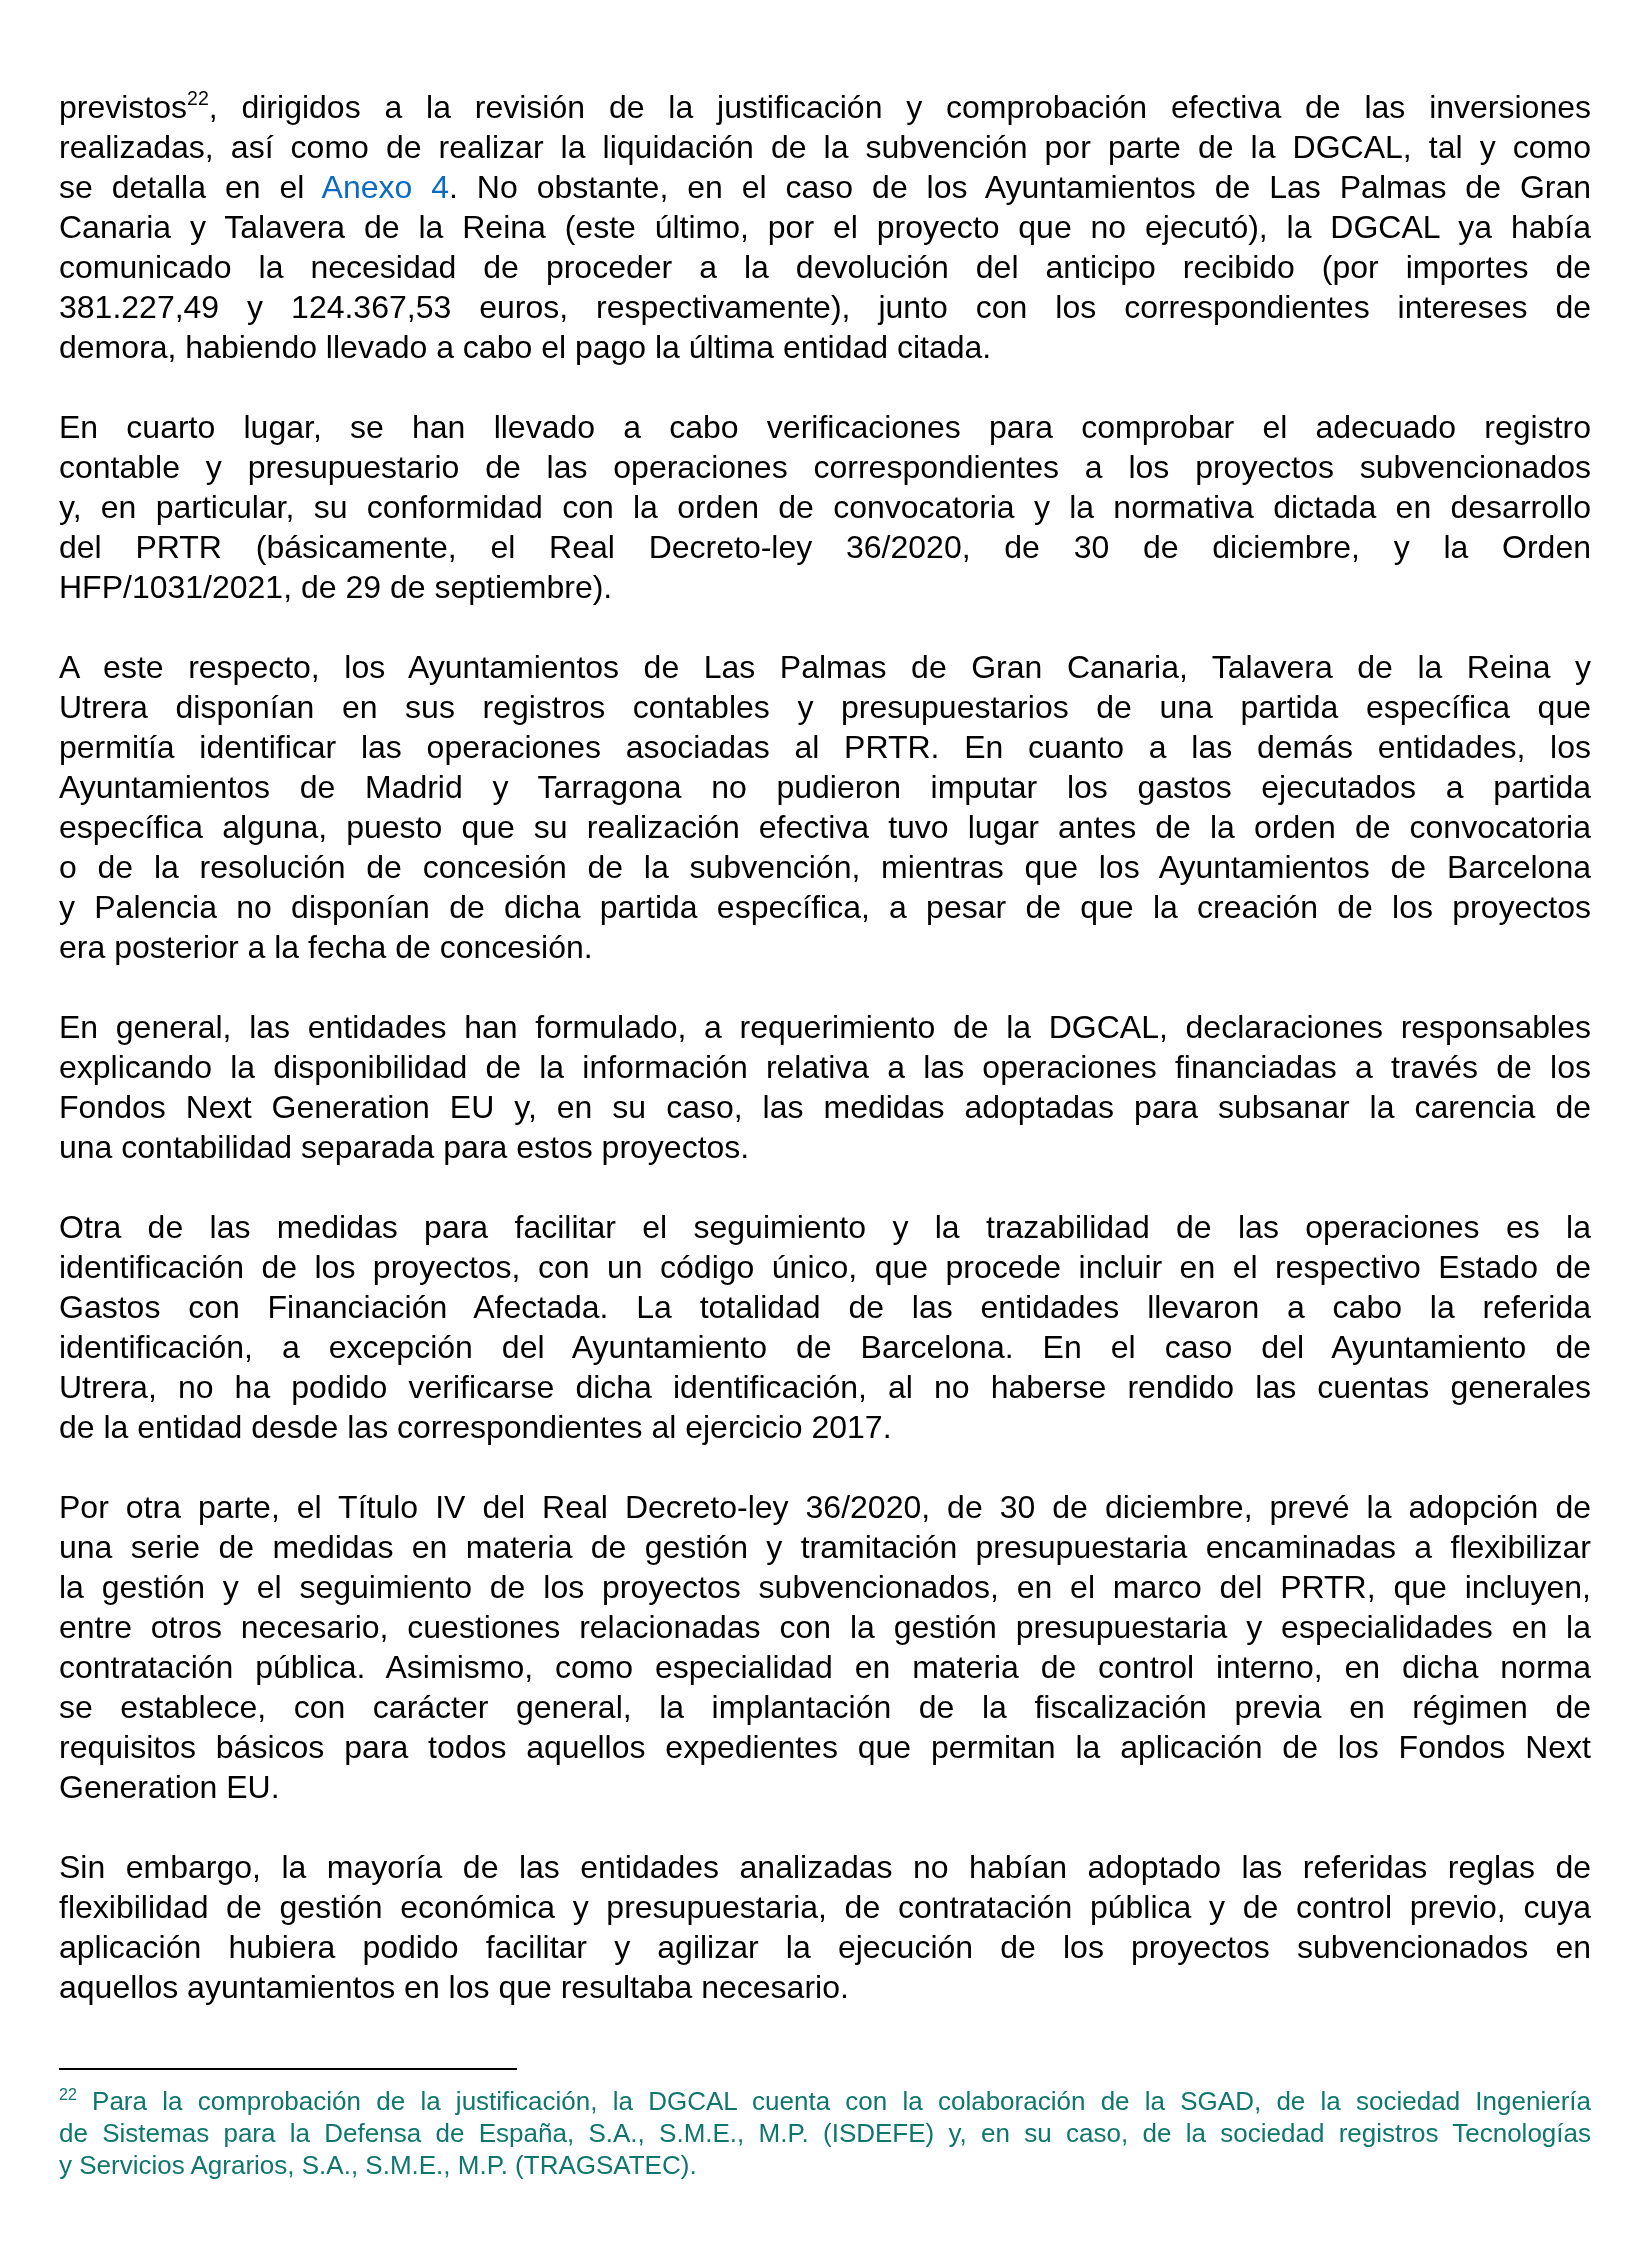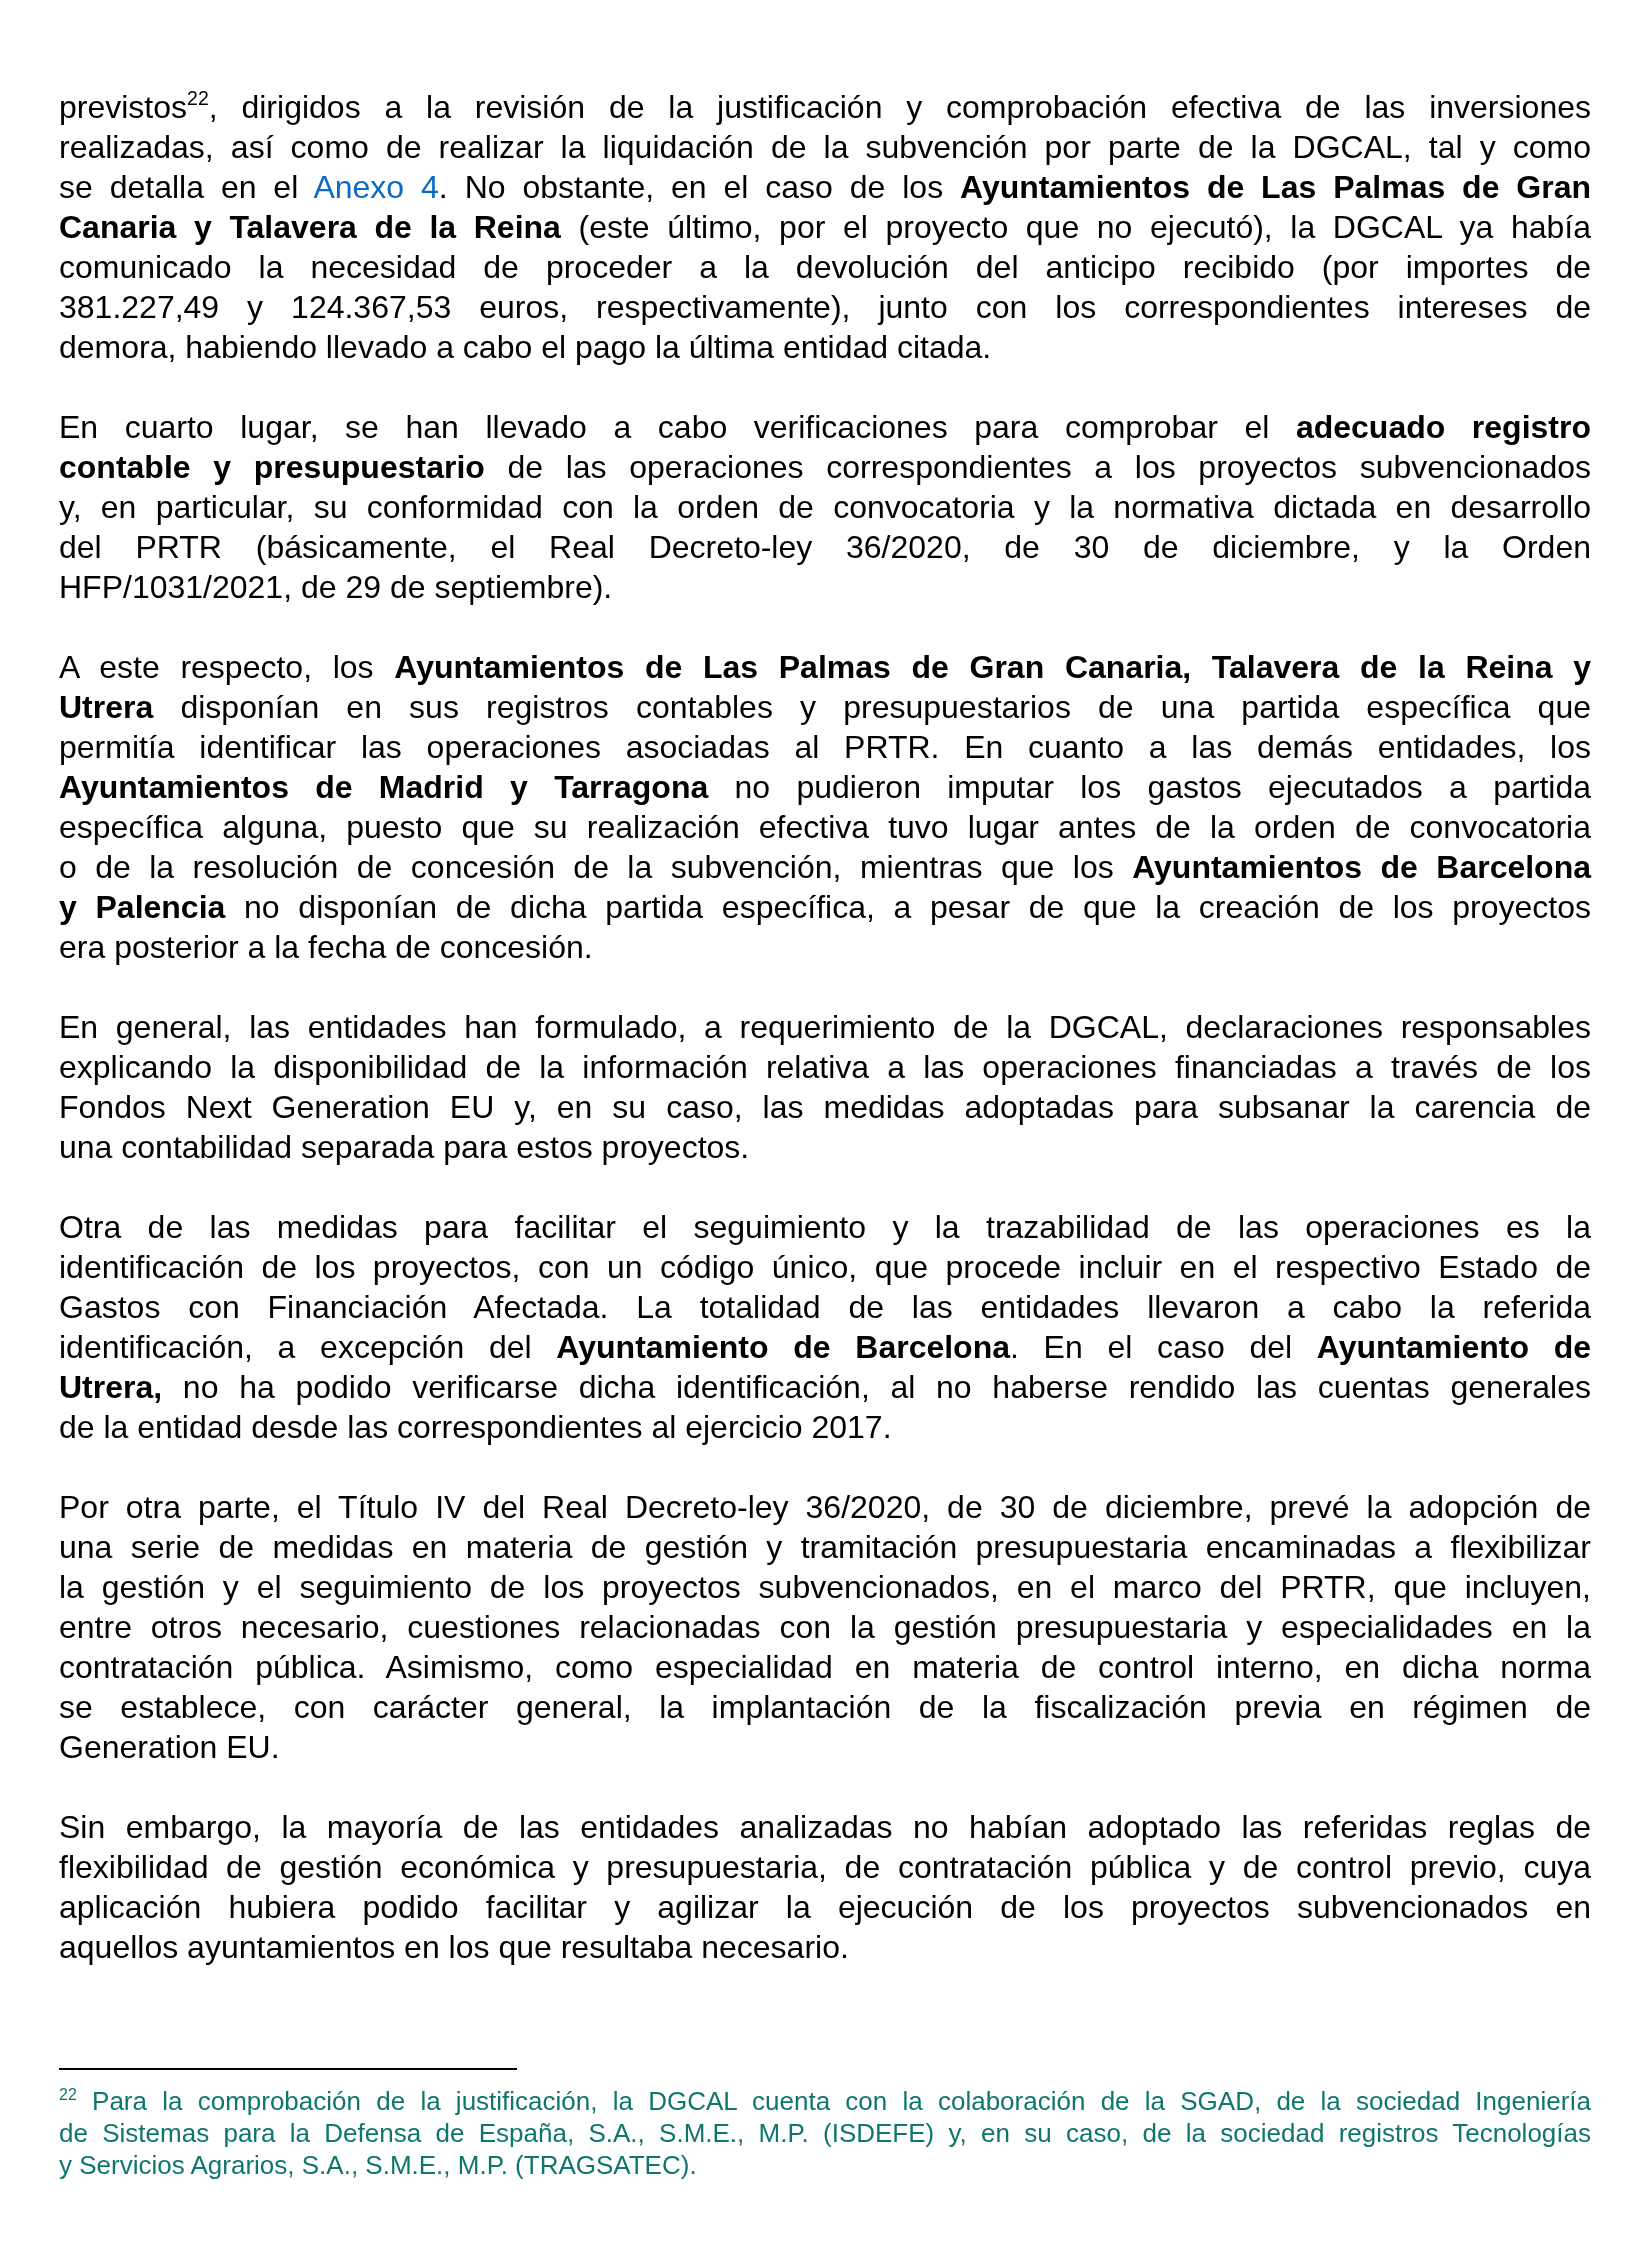--- a/index.html
+++ b/index.html
@@ -9,21 +9,21 @@
     font-family: "Liberation Sans", sans-serif;
     font-size: 32px; line-height: 40px; color: #000000;
   }
   .para { margin: 0 0 40px 0; }
   .line {
     display: block; white-space: nowrap;
     text-align: justify; text-align-last: justify;
     height: 40px;
   }
   .line.last { text-align: left; text-align-last: left; }
-  .b { font-weight: bold; }
+  .b { font-weight: normal; }
   .link { font-weight: normal; color: #0b6bc4; text-decoration: none; cursor: pointer; }
   sup.fnref { font-size: 19.5px; line-height: 0; vertical-align: 13px; }
   .fn-rule {
     position: absolute; left: 59px; top: 2068px; width: 458px; height: 1.6px; background: #000;
   }
   .footnote {
     position: absolute; left: 59px; top: 2085px; width: 1532px;
     font-family: "Liberation Sans", sans-serif;
     font-size: 26px; line-height: 32px; color: #0f766e;
   }
@@ -74,20 +74,21 @@
       <div class="line"><span class="b">Utrera,</span><span> no ha podido verificarse dicha identificación, al no haberse rendido las cuentas generales</span></div>
       <div class="line last"><span>de la entidad desde las correspondientes al ejercicio 2017.</span></div>
     </div>
     <div class="para">
       <div class="line"><span>Por otra parte, el Título IV del Real Decreto-ley 36/2020, de 30 de diciembre, prevé la adopción de</span></div>
       <div class="line"><span>una serie de medidas en materia de gestión y tramitación presupuestaria encaminadas a flexibilizar</span></div>
       <div class="line"><span>la gestión y el seguimiento de los proyectos subvencionados, en el marco del PRTR, que incluyen,</span></div>
       <div class="line"><span>entre otros necesario, cuestiones relacionadas con la gestión presupuestaria y especialidades en la</span></div>
       <div class="line"><span>contratación pública. Asimismo, como especialidad en materia de control interno, en dicha norma</span></div>
       <div class="line"><span>se establece, con carácter general, la implantación de la fiscalización previa en régimen de</span></div>
+      <div class="line"><span>requisitos básicos para todos aquellos expedientes que permitan la aplicación de los Fondos Next</span></div>
       <div class="line last"><span>Generation EU.</span></div>
     </div>
     <div class="para">
       <div class="line"><span>Sin embargo, la mayoría de las entidades analizadas no habían adoptado las referidas reglas de</span></div>
       <div class="line"><span>flexibilidad de gestión económica y presupuestaria, de contratación pública y de control previo, cuya</span></div>
       <div class="line"><span>aplicación hubiera podido facilitar y agilizar la ejecución de los proyectos subvencionados en</span></div>
       <div class="line last"><span>aquellos ayuntamientos en los que resultaba necesario.</span></div>
     </div>
   </div>
 

